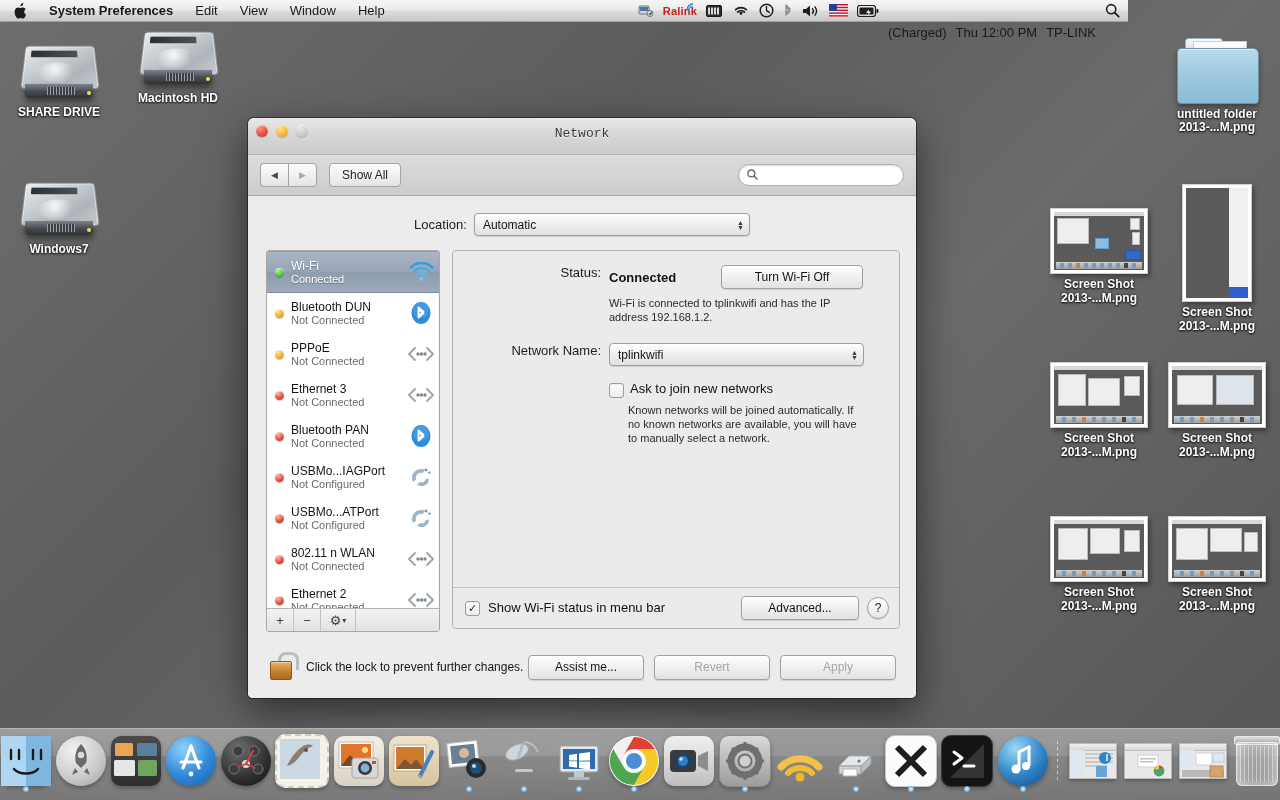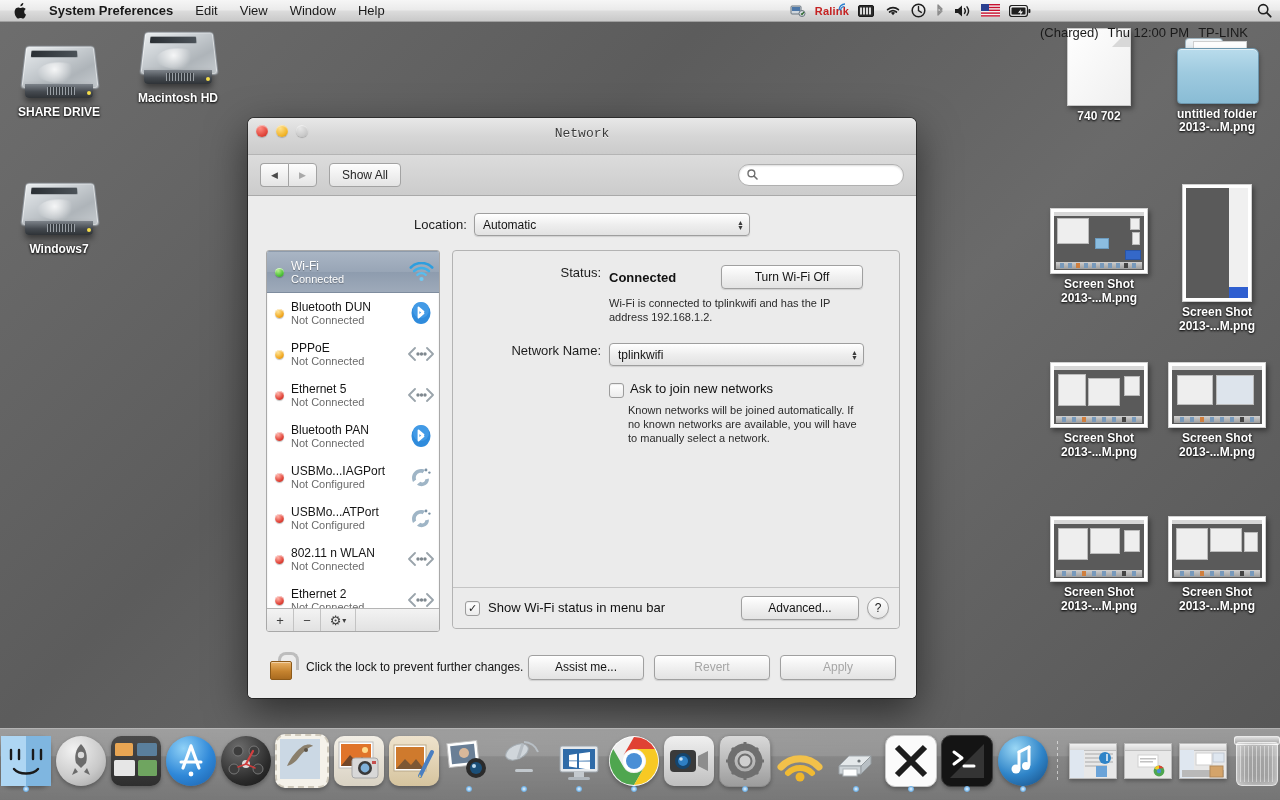--- a/index.html
+++ b/index.html
@@ -13,21 +13,21 @@
   
   #desktop {
     position: absolute; inset: 0;
     width: 1280px; height: 800px;
     background: linear-gradient(135deg, #6e6e6e 0%, #5c5c5c 35%, #6a6a6a 60%, #555555 100%);
   }
 
   
   #menubar {
     position: absolute; top: 0; left: 0;
-    width: 1280px; height: 22px;
+    width: 1128px; height: 22px;
     background: linear-gradient(to bottom, #f6f6f6 0%, #eaeaea 48%, #dcdcdc 52%, #c9c9c9 100%);
     border-bottom: 1px solid #a0a0a0;
     display: flex; align-items: center;
     font-size: 13px; color: #1a1a1a;
     box-sizing: border-box;
     z-index: 40;
   }
   .mb-left { display: flex; align-items: center; padding-left: 8px; }
   .mb-right { display: flex; align-items: center; margin-left: auto; padding-right: 8px; gap: 9px; }
   .mb-item { padding: 0 11px; line-height: 20px; white-space: nowrap; }
@@ -375,26 +375,20 @@
     <div class="glyph">
       <div class="hd">
           <div class="top"></div>
           <div class="front"></div>
           <div class="led"></div>
         </div>
     </div>
     <div class="label">Windows7</div>
   </div>
 
-  <div class="desk-icon" style="left:1040px; top:32px;">
-    <div class="glyph">
-        <div class="doc"></div>
-      </div>
-    <div class="label">740 702</div>
-  </div>
 
   <div class="desk-icon" style="left:1158px; top:30px;">
     <div class="glyph">
       <div class="folder">
           <div class="tabp"></div>
           <div class="sheet"></div>
           <div class="body"></div>
         </div>
     </div>
     <div class="label">untitled folder</div>
@@ -721,21 +715,21 @@
                     <circle cx="10" cy="9" r="1.7" fill="#7f888f"></circle>
                     <circle cx="13.5" cy="9" r="1.7" fill="#7f888f"></circle>
                     <circle cx="17" cy="9" r="1.7" fill="#7f888f"></circle>
                   </svg>
               </span>
             </div>
 
             <div class="sl-item">
               <span class="bullet b-red"></span>
               <span class="sl-txt">
-                <span class="nm" style="display:block;">Ethernet 5</span>
+                <span class="nm" style="display:block;">Ethernet 3</span>
                 <span class="st" style="display:block;">Not Connected</span>
               </span>
               <span class="sl-ico">
                 <svg width="26" height="18" viewBox="0 0 26 18">
                     <path d="M7 3L1 9l6 6M19 3l6 6-6 6" stroke="#9aa4ab" stroke-width="1.8" fill="none" stroke-linejoin="round" stroke-linecap="round"></path>
                     <circle cx="10" cy="9" r="1.7" fill="#7f888f"></circle>
                     <circle cx="13.5" cy="9" r="1.7" fill="#7f888f"></circle>
                     <circle cx="17" cy="9" r="1.7" fill="#7f888f"></circle>
                   </svg>
               </span>

